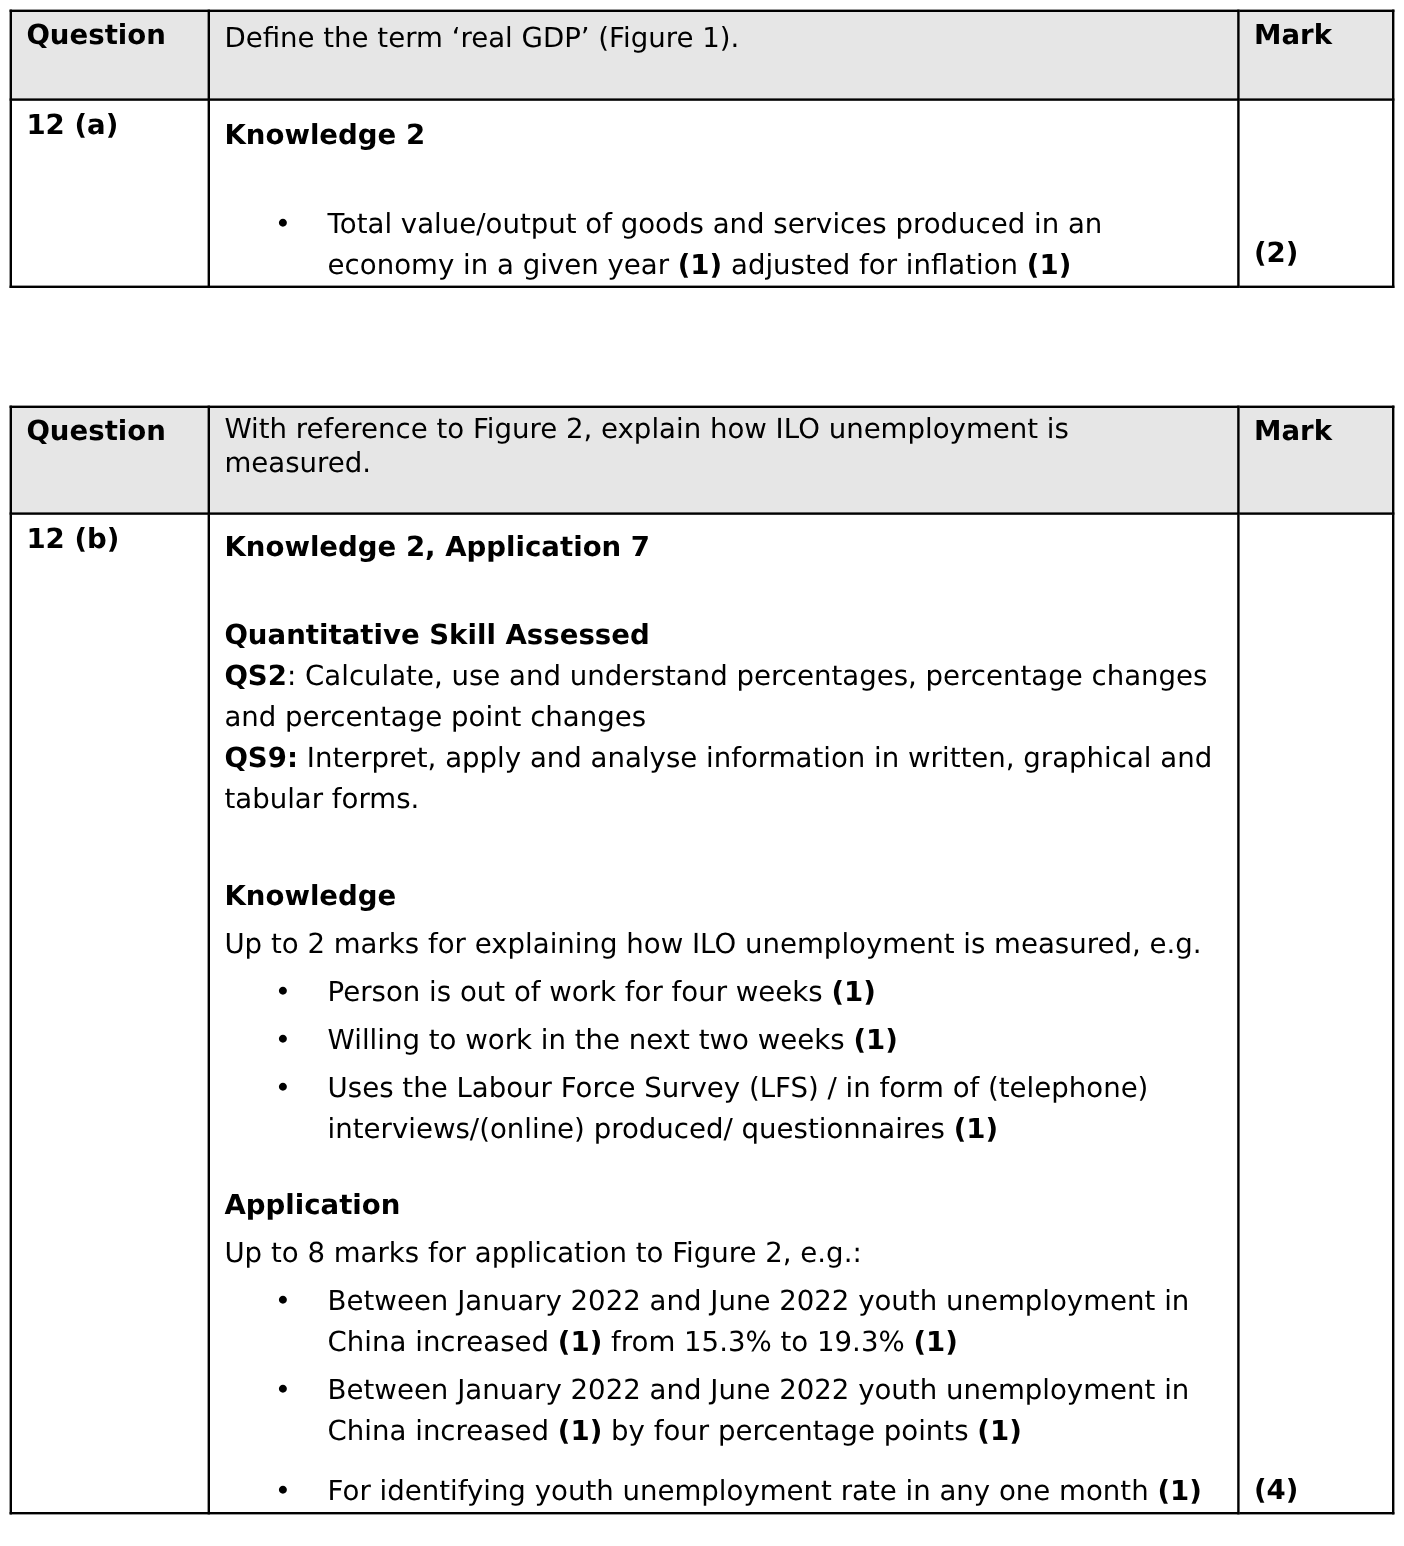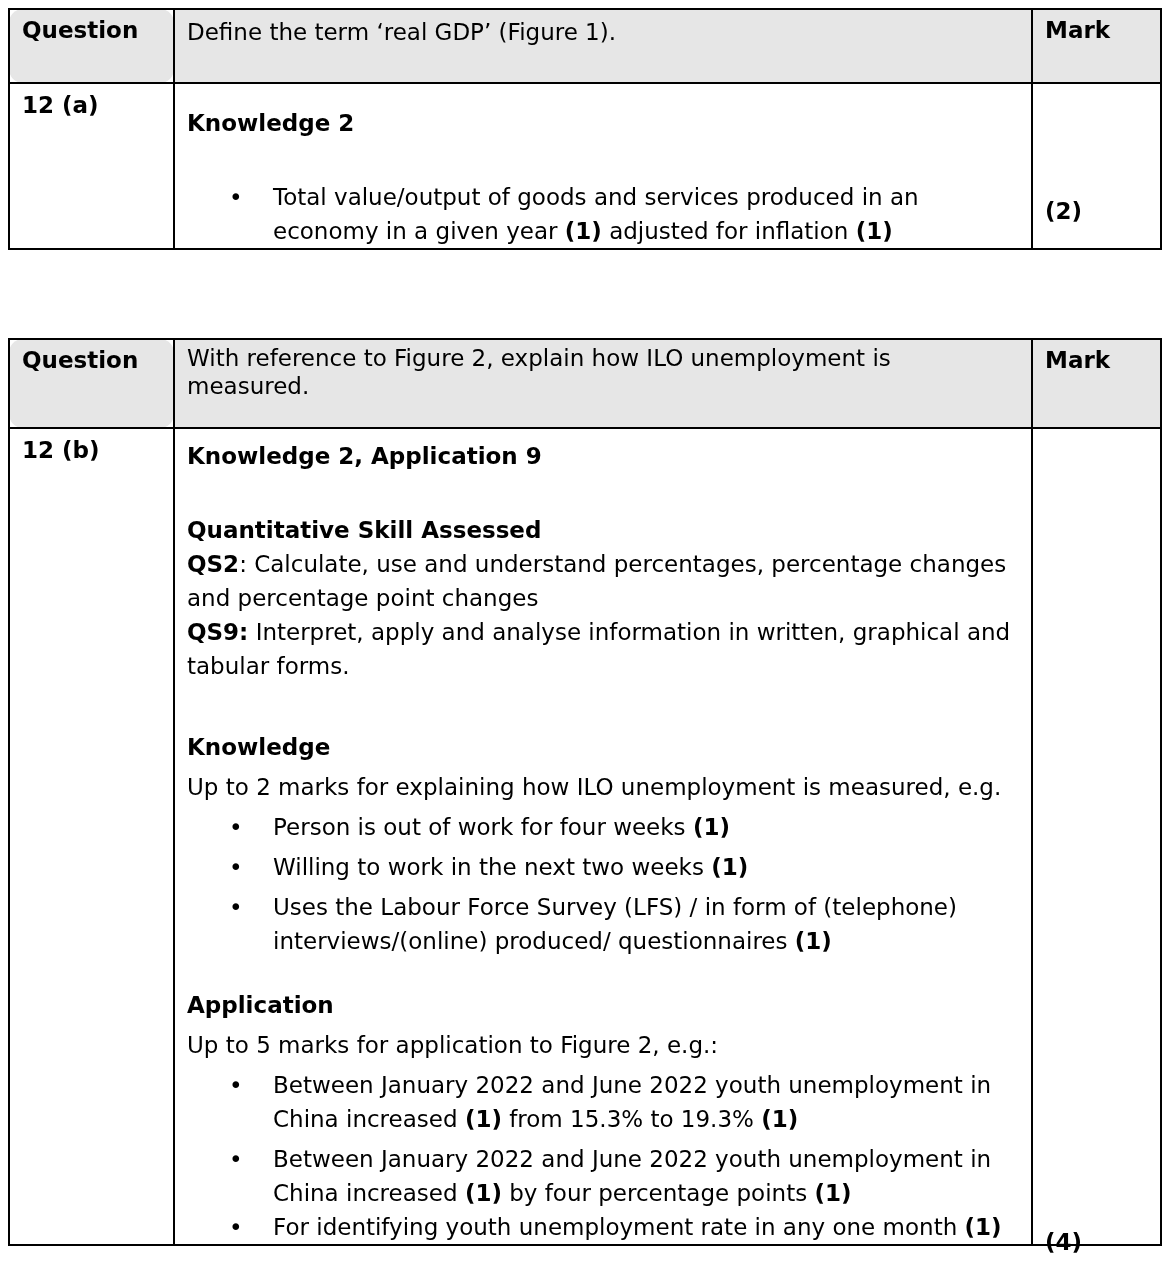--- a/index.html
+++ b/index.html
@@ -1,19 +1,19 @@
 <!DOCTYPE html>
 <html><head>
 <meta charset="utf-8">
 <style>
   html, body { margin: 0; padding: 0; background: #ffffff; }
   body { width: 1170px; height: 1288px; position: relative; font-family: "DejaVu Sans", sans-serif; color: #000; font-size: 23px; }
   table.ms { position: absolute; left: 8px; border-collapse: collapse; width: 1154px; table-layout: fixed; }
   table.ms td { border: 2px solid #000; vertical-align: top; padding: 0; }
-  .c1 { width: 151px; border-radius: 14px; }
+  .c1 { width: 151px; }
   .c3 { width: 115px; margin-top: 40px; }
   .hdr td { background: #e6e6e6; }
   .q-label { font-weight: bold; padding: 6px 0 0 12px !important; line-height: 28px; }
   .q-text { padding: 8px 12px 0 12px !important; line-height: 28px; }
   .mark-h { font-weight: bold; padding: 6px 0 0 12px !important; line-height: 28px; }
   .num { font-weight: bold; padding: 8px 0 0 12px !important; }
   .body { padding: 8px 12px 0 12px !important; line-height: 34px; }
   .b { font-weight: bold; }
   ul { margin: 0; padding: 0 0 0 86px; list-style: none; }
   li { position: relative; line-height: 34px; }
@@ -27,21 +27,21 @@
 <table class="ms" style="top:8px;">
   <tbody>
       <tr class="hdr" style="height:74px;">
     <td class="c1 q-label">Question</td>
     <td class="q-text">Define the term ‘real GDP’ (Figure 1).</td>
     <td class="c3 mark-h">Mark</td>
   </tr>
   <tr style="height:148px;">
     <td class="num">12 (a)</td>
     <td class="body">
-      <div class="b" style="margin-top:14px;">Knowledge 2</div>
+      <div class="b" style="margin-top:4px;">Knowledge 2</div>
       <ul style="margin-top:40px;">
         <li><span>Total value/output of goods and services produced in an economy in a given year </span><span class="b">(1)</span><span> adjusted for inflation </span><span class="b">(1)</span></li>
       </ul>
     </td>
     <td class="mark-cell">
       <span class="mark-val" style="top:114px;">(2)</span>
     </td>
   </tr>
 </tbody>
   </table>
@@ -49,39 +49,39 @@
 <table class="ms" style="top:338px;">
   <tbody>
       <tr class="hdr" style="height:89px;">
     <td class="c1 q-label">Question</td>
     <td class="q-text" style="padding-top:4px !important;">With reference to Figure 2, explain how ILO unemployment is measured.</td>
     <td class="c3 mark-h">Mark</td>
   </tr>
   <tr style="height:765px;">
     <td class="num">12 (b)</td>
     <td class="body">
-      <div class="b" style="margin-top:2px;">Knowledge 2, Application 9</div>
+      <div class="b" style="margin-top:2px;">Knowledge 2, Application 7</div>
       <div class="b" style="margin-top:40px;">Quantitative Skill Assessed</div>
       <div><span class="b">QS2</span><span>:</span><span> Calculate, use and understand percentages, percentage changes and percentage point changes</span></div>
       <div><span class="b">QS9:</span><span></span><span> Interpret, apply and analyse information in written, graphical and tabular forms.</span></div>
 
       <div class="b" style="margin-top:47px; line-height:34px;">Knowledge</div>
       <div style="margin-top:6px;">Up to 2 marks for explaining how ILO unemployment is measured, e.g.</div>
       <ul>
         <li style="margin-top:6px;"><span>Person is out of work for four weeks </span><span class="b">(1)</span></li>
         <li style="margin-top:6px;"><span>Willing to work in the next two weeks </span><span class="b">(1)</span></li>
         <li style="margin-top:6px;"><span>Uses the Labour Force Survey (LFS) / in form of (telephone) interviews/(online) produced/ questionnaires </span><span class="b">(1)</span></li>
       </ul>
 
       <div class="b" style="margin-top:30px;">Application</div>
-      <div style="margin-top:6px;">Up to 5 marks for application to Figure 2, e.g.:</div>
+      <div style="margin-top:6px;">Up to 8 marks for application to Figure 2, e.g.:</div>
       <ul>
         <li style="margin-top:6px;"><span>Between January 2022 and June 2022 youth unemployment in China increased </span><span class="b">(1)</span><span> from 15.3% to 19.3% </span><span class="b">(1)</span></li>
         <li style="margin-top:6px;"><span>Between January 2022 and June 2022 youth unemployment in China increased </span><span class="b">(1)</span><span> by four percentage points </span><span class="b">(1)</span></li>
-        <li style="margin-top:0;"><span>For identifying youth unemployment rate in any one month </span><span class="b">(1)</span></li>
+        <li style="margin-top:16px;"><span>For identifying youth unemployment rate in any one month </span><span class="b">(1)</span></li>
       </ul>
     </td>
     <td class="mark-cell">
       <span class="mark-val" style="top:800px;">(4)</span>
     </td>
   </tr>
 </tbody>
   </table>
 
 </body></html>

